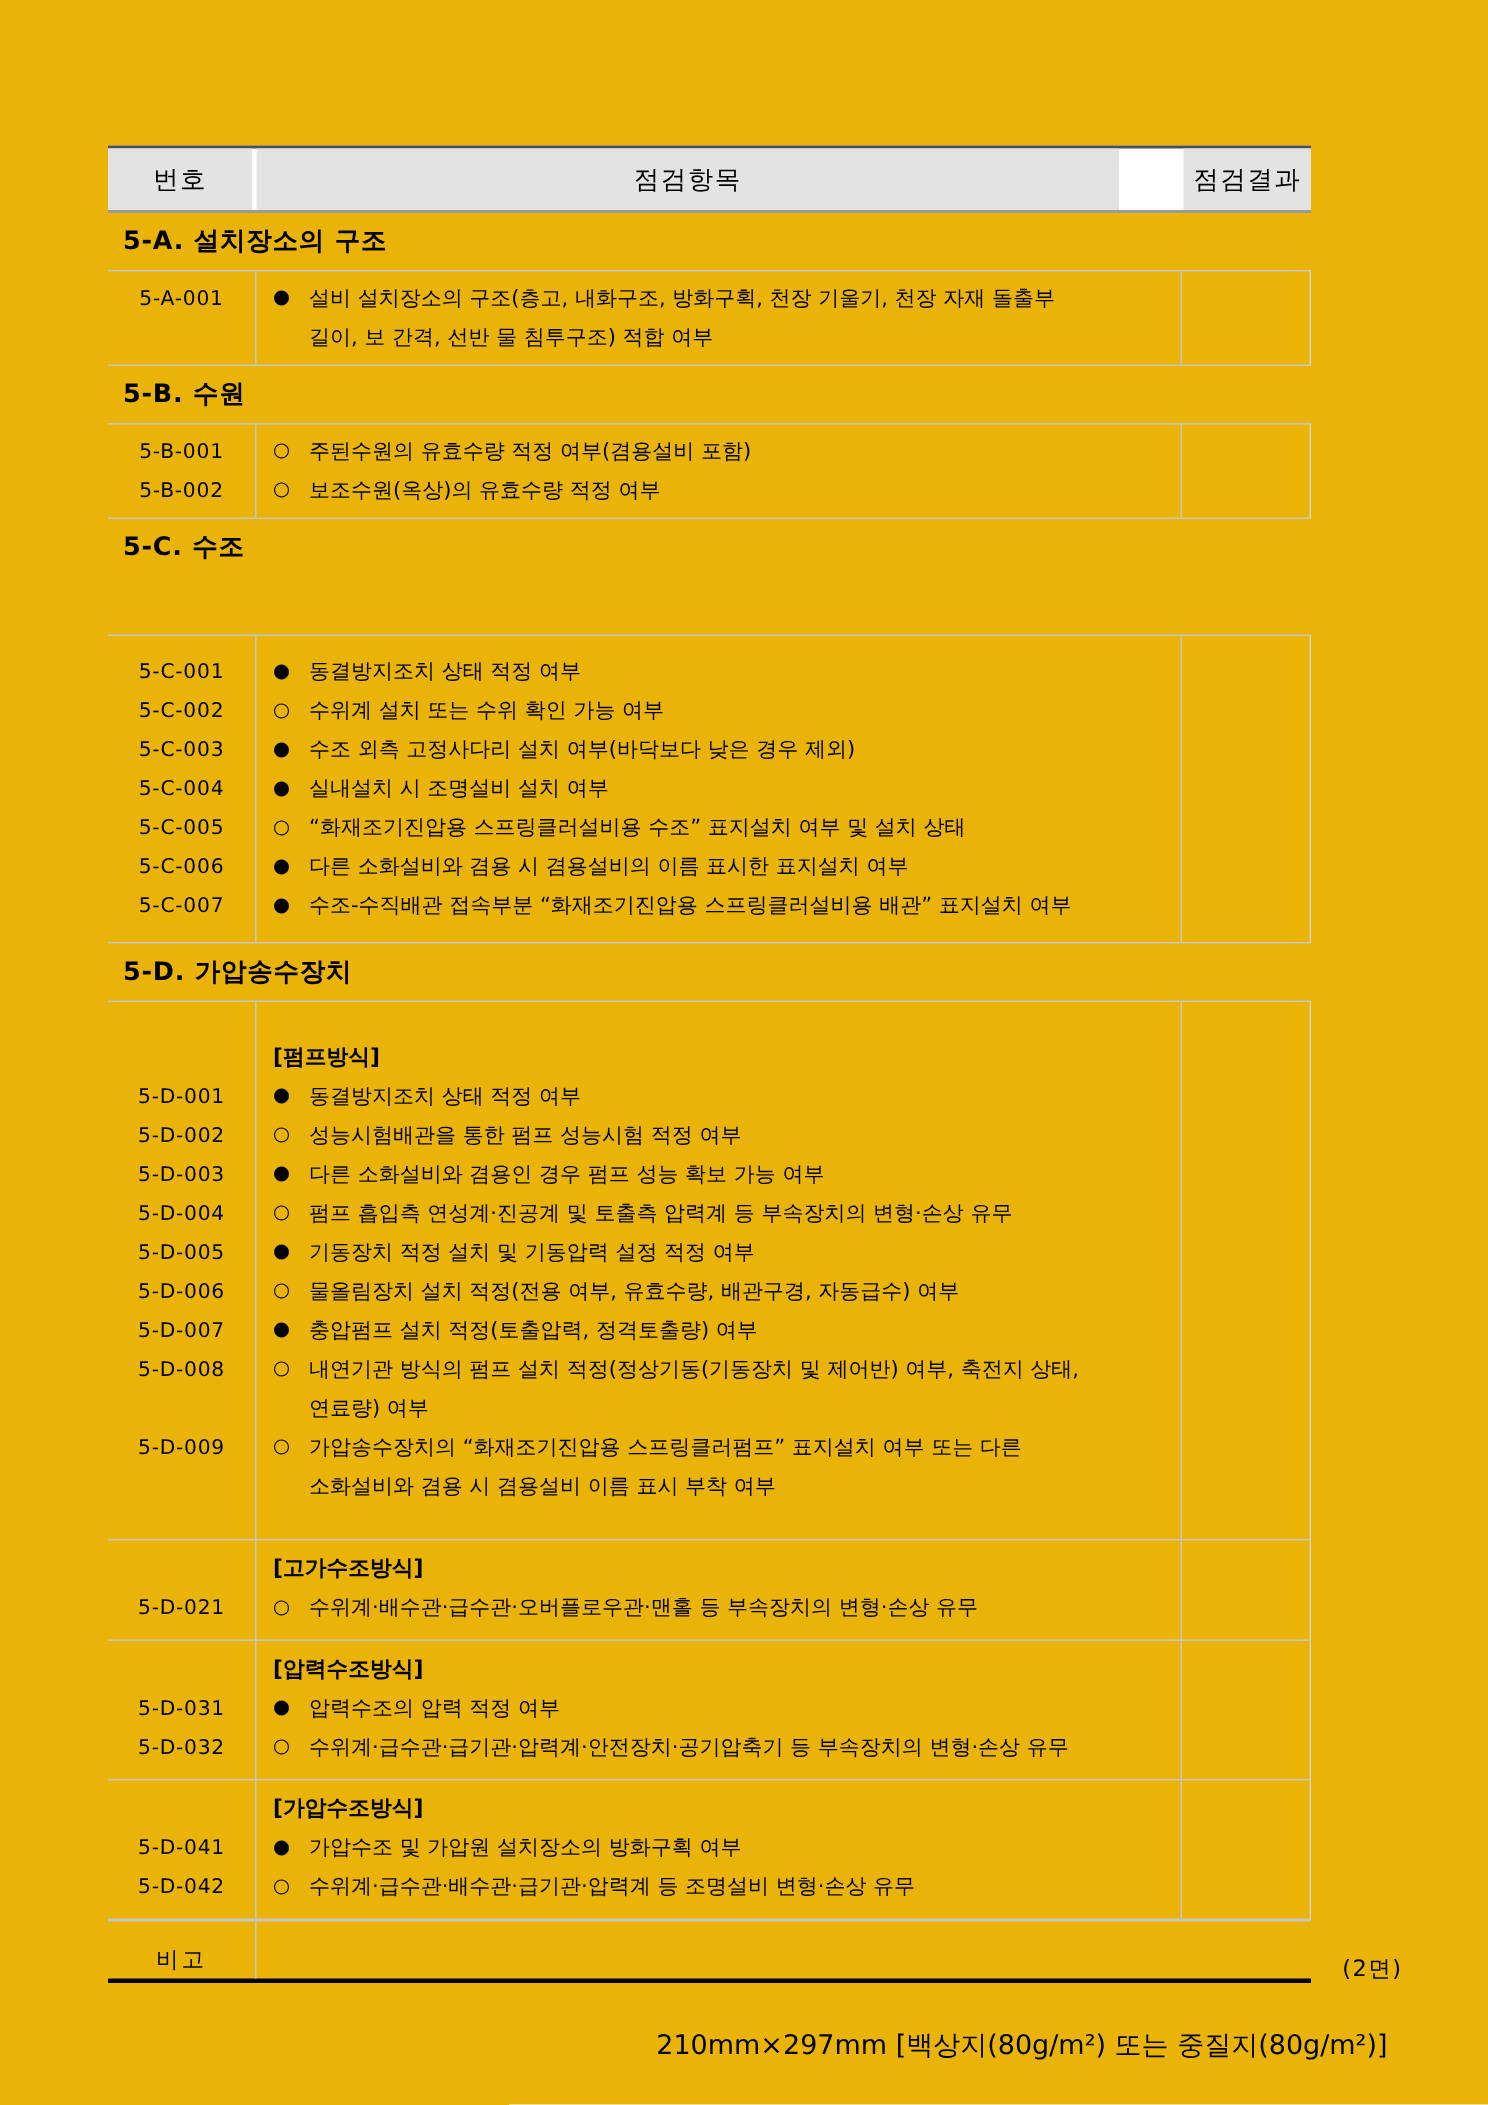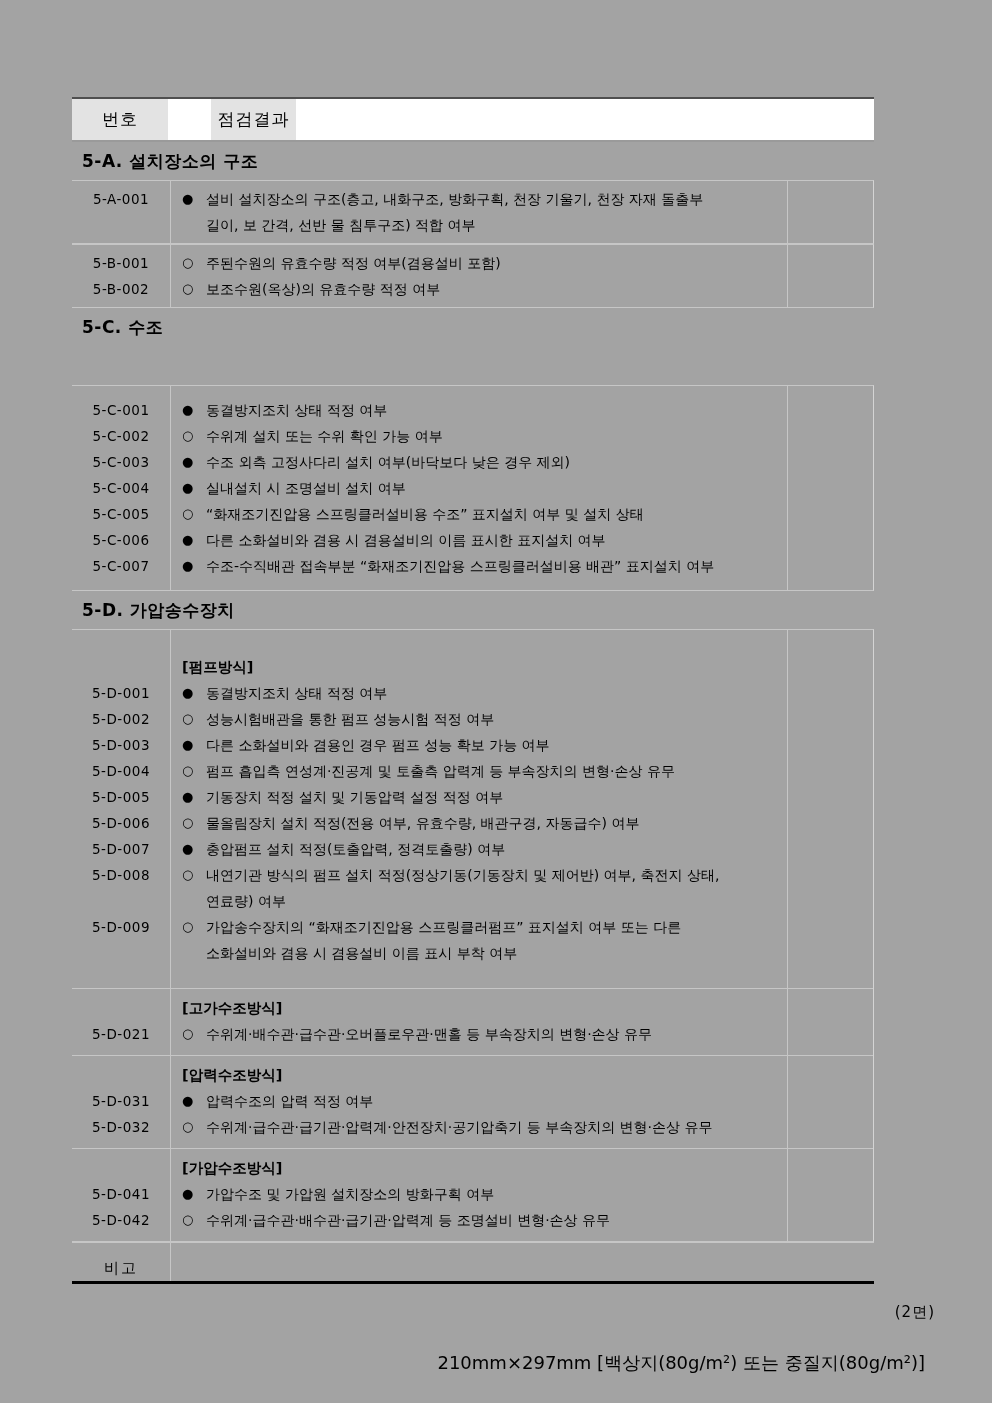--- a/index.html
+++ b/index.html
@@ -2,21 +2,21 @@
 <html lang="ko"><head>
 <meta charset="utf-8">
 <style>
   html,body{margin:0;padding:0;background:#ffffff;}
   body{
     width:992px;height:1403px;
     font-family:"DejaVu Sans","Liberation Sans",sans-serif;
     color:#000;
     -webkit-font-smoothing:none;
   }
-  .page{position:relative;width:992px;height:1403px;overflow:hidden;background:#a3a3a3;}
+  .page{position:relative;width:992px;height:1403px;overflow:hidden;background:#eab308;}
   .doc{position:absolute;left:72px;top:97px;width:802px;}
 
   
   .thead{
     display:flex;gap:3px;height:41px;
     border-top:2px solid #4f4f4f;
     border-bottom:2px solid #9a9a9a;
     background:#fff;
   }
   .th{
@@ -82,38 +82,40 @@
   .paper-note{position:absolute;top:1351px;right:67px;font-size:18px;}
 </style>
 </head>
 <body>
 
 <div class="page">
   <div class="doc">
 
     <div class="thead">
       <div class="th no">번호</div>
+      <div class="th item">점검항목</div>
       <div class="th res">점검결과</div>
     </div>
 
     <div class="sec-title">5-A. 설치장소의 구조</div>
     <div class="block pad">
       <div class="vline v1"></div>
       <div class="vline v2"></div>
       <div class="row">
         <div class="cell-no">5-A-001</div>
         <div class="cell-content">
           <span class="marker">●</span>
           <span class="txt">설비 설치장소의 구조(층고, 내화구조, 방화구획, 천장 기울기, 천장 자재 돌출부
 길이, 보 간격, 선반 물 침투구조) 적합 여부</span>
         </div>
         <div class="cell-result"></div>
       </div>
     </div>
 
+    <div class="sec-title">5-B. 수원</div>
     <div class="block pad">
       <div class="vline v1"></div>
       <div class="vline v2"></div>
       <div class="row">
         <div class="cell-no">5-B-001</div>
         <div class="cell-content">
           <span class="marker">○</span>
           <span class="txt">주된수원의 유효수량 적정 여부(겸용설비 포함)</span>
         </div>
         <div class="cell-result"></div>

